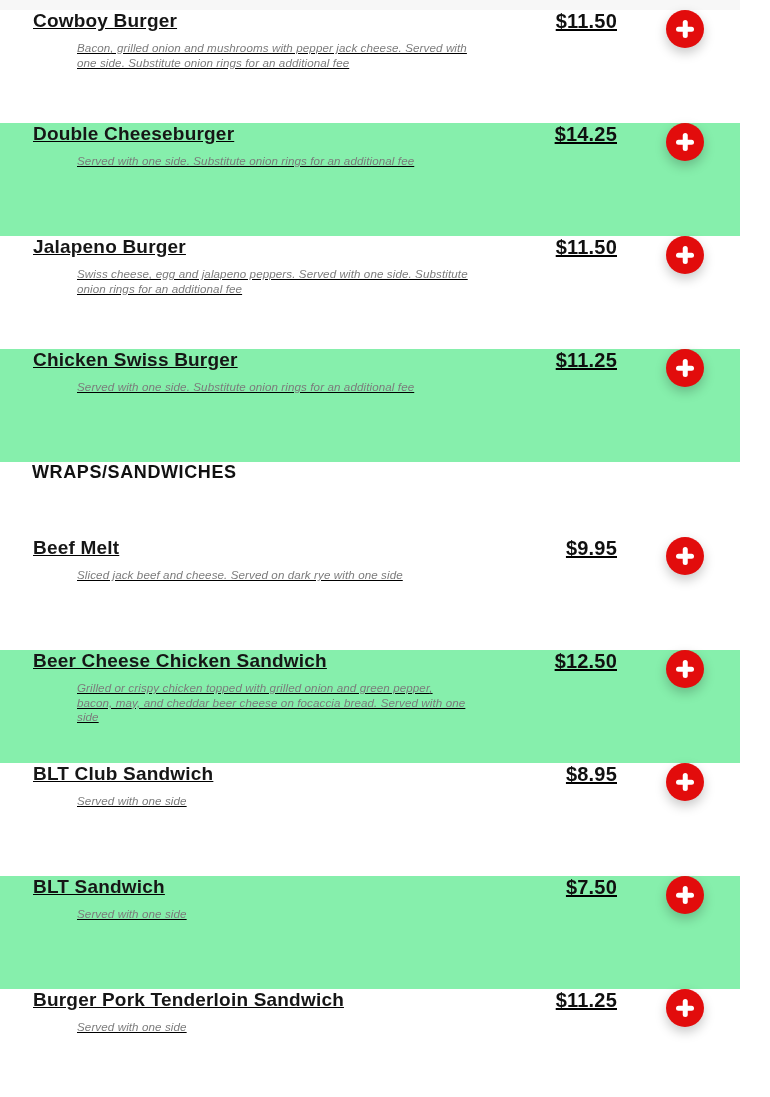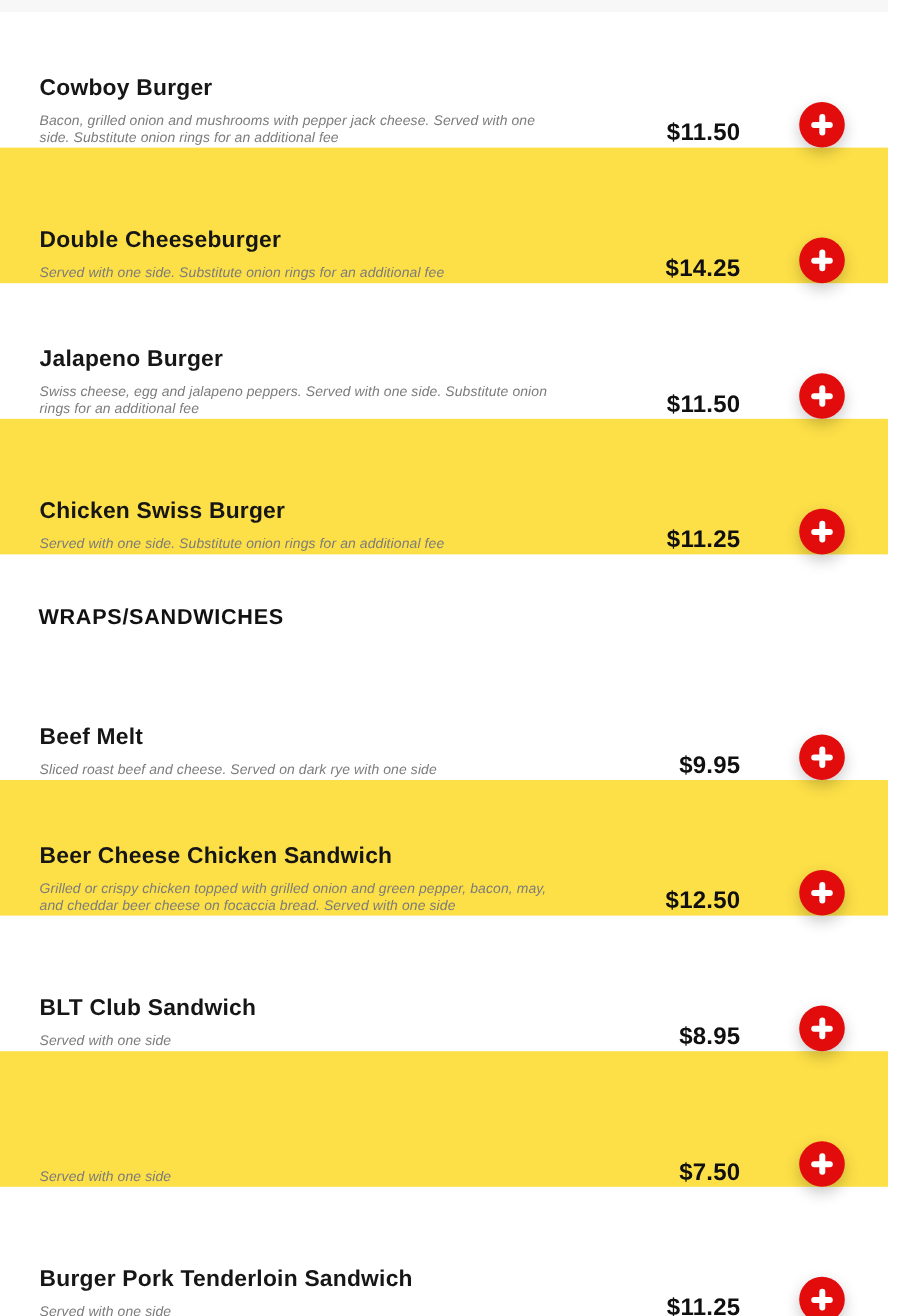--- a/index.html
+++ b/index.html
@@ -9,41 +9,42 @@
     overflow: hidden;
     font-family: "Liberation Sans", "DejaVu Sans", sans-serif;
   }
   .menu-col { width: 740px; }
   .top-strip {
     width: 740px; height: 10px;
     background: #f7f7f7;
   }
   .menu-row {
     width: 740px; height: 113px;
-    display: flex; align-items: flex-end;
-  }
-  .menu-row.alt { background: #fde047; }
+    display: flex; align-items: flex-start; text-decoration: underline;
+  }
+  .menu-row.alt { background: #86efac; }
   .item-info {
     flex: 0 0 540px;
     padding-left: 33px;
     padding-right: 70px;
   }
   .item-name {
     font-size: 19px;
     font-weight: 600;
     color: #161616;
     letter-spacing: 0.2px;
     margin-bottom: 9px;
   }
   .item-desc {
     font-size: 11.6px;
     font-style: italic;
     color: #7b7b7b;
     line-height: 1.27;
     letter-spacing: 0.1px;
+    margin-left: 44px;
   }
   .item-price {
     flex: 0 0 77px;
     text-align: right;
     font-size: 20px;
     font-weight: 700;
     color: #101010;
     white-space: nowrap;
     letter-spacing: 0.2px;
   }
@@ -73,21 +74,21 @@
   .plus-icon::before {
     left: 50%; top: 0; width: 4.5px; height: 18px;
     transform: translateX(-50%);
   }
   .plus-icon::after {
     top: 50%; left: 0; height: 4.5px; width: 18px;
     transform: translateY(-50%);
   }
   .section-header-block {
     width: 740px; height: 75px;
-    display: flex; align-items: flex-end;
+    display: flex; align-items: flex-start;
     padding: 0 0 12px 32px;
   }
   .section-title {
     font-size: 18px;
     font-weight: 600;
     color: #111111;
     letter-spacing: 0.6px;
   }
 </style>
 </head>
@@ -141,21 +142,21 @@
     </button>
   </div>
 
   <div class="section-header-block">
     <h2 class="section-title">WRAPS/SANDWICHES</h2>
   </div>
 
   <div class="menu-row">
     <div class="item-info">
       <div class="item-name">Beef Melt</div>
-      <div class="item-desc">Sliced roast beef and cheese. Served on dark rye with one side</div>
+      <div class="item-desc">Sliced jack beef and cheese. Served on dark rye with one side</div>
     </div>
     <div class="item-price">$9.95</div>
     <button class="add-btn">
       <span class="plus-icon"></span>
     </button>
   </div>
 
   <div class="menu-row alt">
     <div class="item-info">
       <div class="item-name">Beer Cheese Chicken Sandwich</div>
@@ -173,20 +174,21 @@
       <div class="item-desc">Served with one side</div>
     </div>
     <div class="item-price">$8.95</div>
     <button class="add-btn">
       <span class="plus-icon"></span>
     </button>
   </div>
 
   <div class="menu-row alt">
     <div class="item-info">
+      <div class="item-name">BLT Sandwich</div>
       <div class="item-desc">Served with one side</div>
     </div>
     <div class="item-price">$7.50</div>
     <button class="add-btn">
       <span class="plus-icon"></span>
     </button>
   </div>
 
   <div class="menu-row">
     <div class="item-info">

